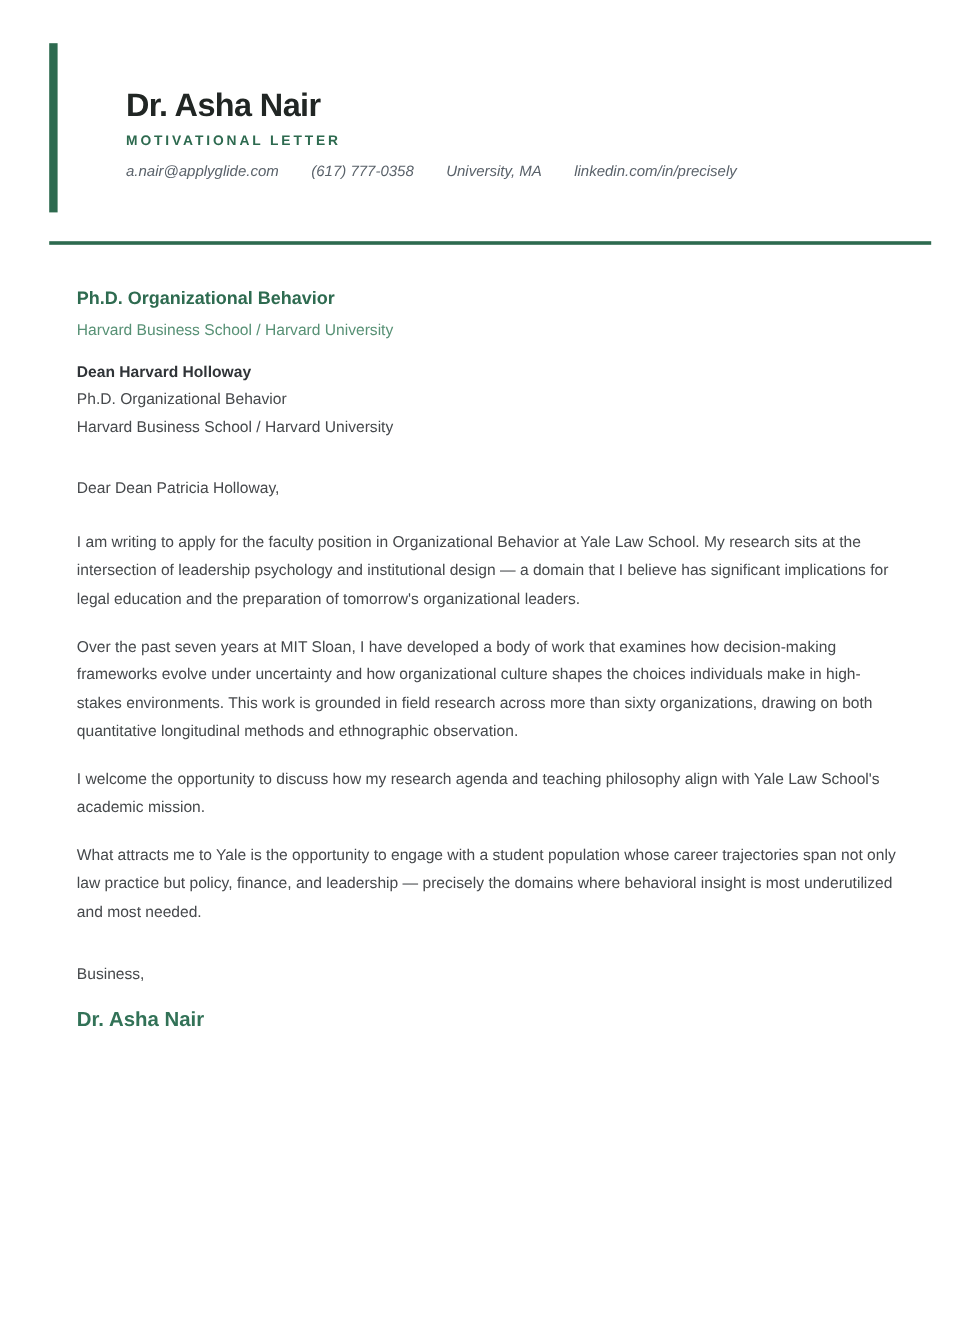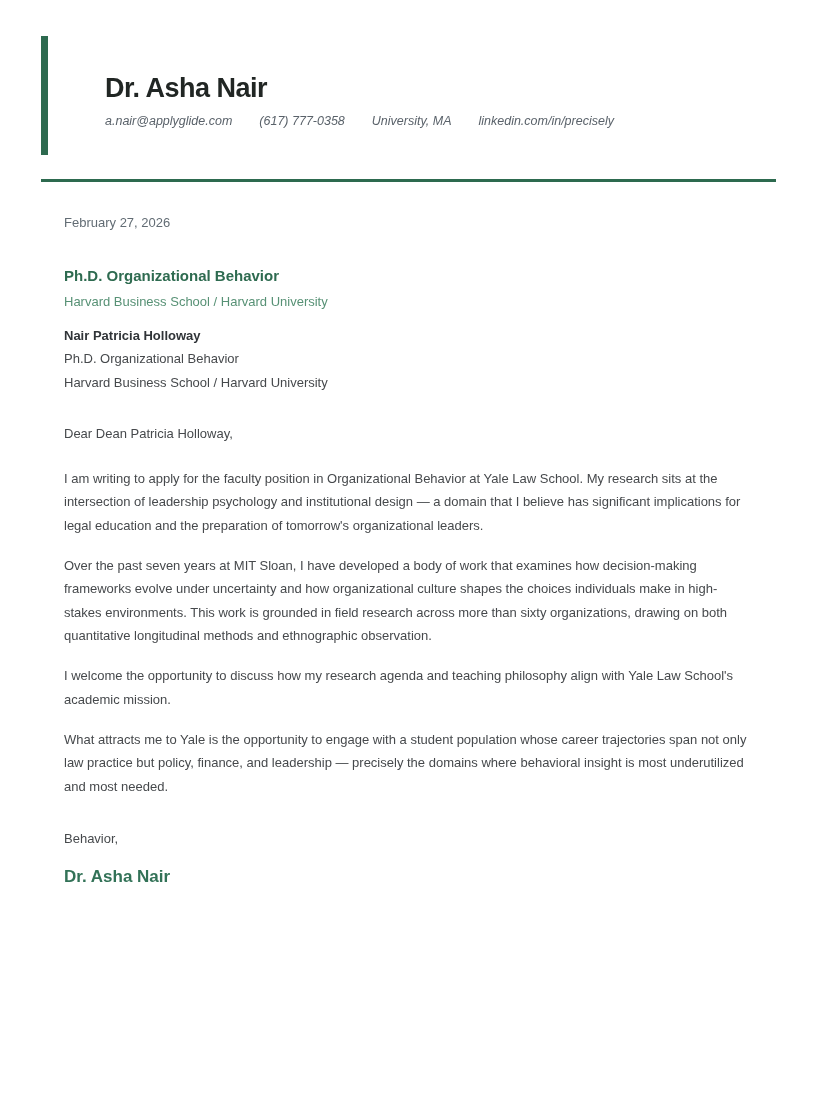--- a/index.html
+++ b/index.html
@@ -113,51 +113,51 @@
   }
 </style>
 </head>
 <body>
 
 <div class="page">
 
   <div class="header">
     <div class="accent-bar"></div>
     <h1 class="applicant-name">Dr. Asha Nair</h1>
+    <div class="document-type">MOTIVATIONAL LETTER</div>
     <div class="contact-row">
       <span>a.nair@applyglide.com</span>
       <span>(617) 777-0358</span>
       <span>University, MA</span>
       <span>linkedin.com/in/precisely</span>
     </div>
   </div>
 
   <hr class="header-divider">
 
   <div class="content">
 
-    <div class="date">February 27, 2026</div>
 
     <div class="position-title">Ph.D. Organizational Behavior</div>
     <div class="position-inst">Harvard Business School / Harvard University</div>
 
     <div class="recipient">
-      <div class="recipient-name">Nair Patricia Holloway</div>
+      <div class="recipient-name">Dean Harvard Holloway</div>
       <div>Ph.D. Organizational Behavior</div>
       <div>Harvard Business School / Harvard University</div>
     </div>
 
     <div class="salutation">Dear Dean Patricia Holloway,</div>
 
     <div class="paragraphs">
       <p>I am writing to apply for the faculty position in Organizational Behavior at Yale Law School. My research sits at the intersection of leadership psychology and institutional design — a domain that I believe has significant implications for legal education and the preparation of tomorrow's organizational leaders.</p>
       <p>Over the past seven years at MIT Sloan, I have developed a body of work that examines how decision-making frameworks evolve under uncertainty and how organizational culture shapes the choices individuals make in high-stakes environments. This work is grounded in field research across more than sixty organizations, drawing on both quantitative longitudinal methods and ethnographic observation.</p>
       <p>I welcome the opportunity to discuss how my research agenda and teaching philosophy align with Yale Law School's academic mission.</p>
       <p>What attracts me to Yale is the opportunity to engage with a student population whose career trajectories span not only law practice but policy, finance, and leadership — precisely the domains where behavioral insight is most underutilized and most needed.</p>
     </div>
 
-    <div class="closing">Behavior,</div>
+    <div class="closing">Business,</div>
 
     <div class="signature">Dr. Asha Nair</div>
 
   </div>
 
 </div>
 
 </body></html>

